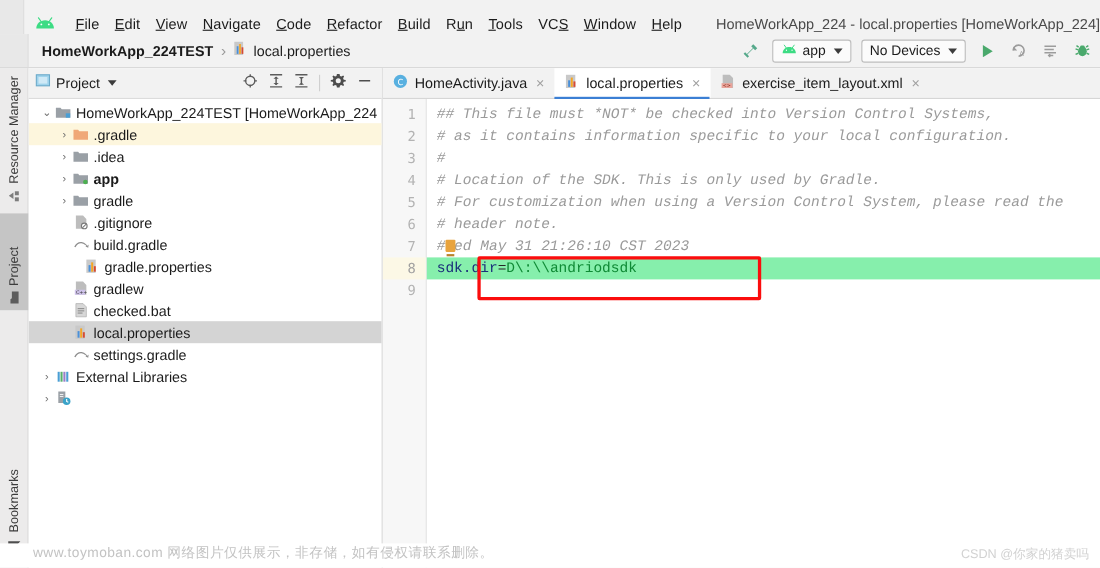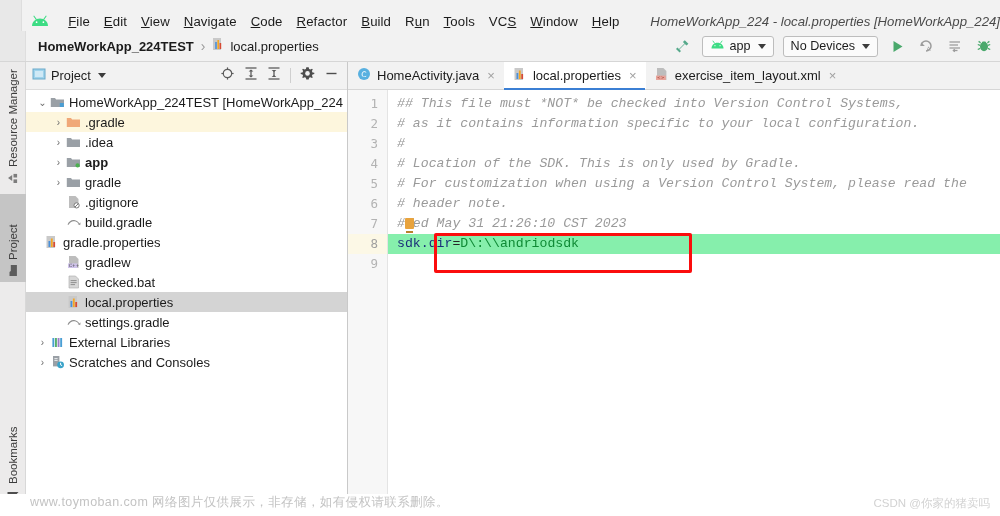--- a/index.html
+++ b/index.html
@@ -27,21 +27,21 @@
   .andro-logo {
     width: 26px; height: 20px; margin-left: 8px; margin-right: 10px;
     display: flex; align-items: center; justify-content: center;
   }
   .menu-item {
     font-size: 13.2px; color: #1c1c1c; padding: 2px 7px;
     letter-spacing: 0.1px; white-space: nowrap; cursor: default;
   }
   .menu-item u { text-decoration: underline; text-underline-offset: 1px; }
   .win-title {
-    margin-left: 24px; font-size: 13.2px; color: #4a4a4a; white-space: nowrap; font-style: italic;
+    margin-left: 24px; font-size: 13.2px; color: #4a4a4a; white-space: nowrap;
   }
 
   
   .toolbar {
     position: absolute; left: 0; top: 31px; width: 1000px; height: 31px;
     background: #f2f2f2; display: flex; align-items: center;
     border-bottom: 1px solid #d6d6d6;
   }
   .tb-left-pad { width: 26px; height: 100%; background: #e8e8e8; border-right: 1px solid #dedede;}
   .crumb-wrap { display: flex; align-items: center; margin-left: 12px; }
@@ -431,21 +431,21 @@
 
       <div class="node" style="padding-left:39px;">
         <span class="nicon">
           <svg width="16" height="12" viewBox="0 0 16 12">
             <path d="M1.5 8.4 C3 5 6 3.4 9 4.2 C11 4.7 12.4 6 13.6 7.4 L14.6 6.2 L14.2 9.2 L11.6 8 L12.6 7.6 C11.4 6.4 10.2 5.6 8.6 5.3 C6.2 4.8 4 6 2.7 8.8 Z" fill="#8e8e8e"></path>
           </svg>
         </span>
         <span class="nlabel">build.gradle</span>
       </div>
 
-      <div class="node" style="padding-left:17px;">
+      <div class="node" style="padding-left:49px;">
         <span class="nicon">
           <svg width="14" height="14" viewBox="0 0 14 14">
             <rect x="1.5" y="1" width="8.5" height="12" fill="#c9c9c9"></rect>
             <rect x="3.5" y="6" width="1.8" height="6" fill="#4a90d9"></rect>
             <rect x="5.9" y="3.5" width="1.8" height="8.5" fill="#f5a623"></rect>
             <rect x="8.3" y="7" width="1.8" height="5" fill="#d64a33"></rect>
           </svg>
         </span>
         <span class="nlabel">gradle.properties</span>
       </div>
@@ -510,21 +510,20 @@
       <div class="node" style="padding-left:10px;">
         <span class="arrow">›</span>
         <span class="nicon">
           <svg width="14" height="14" viewBox="0 0 14 14">
             <path d="M2 1 L8.4 1 L8.4 11.4 L2 11.4 Z" fill="#9aa0a6"></path>
             <path d="M3.4 3.6 L6.6 3.6 M3.4 5.4 L6.6 5.4" stroke="#ffffff" stroke-width="0.8"></path>
             <circle cx="9.6" cy="9.8" r="3.4" fill="#3aa3c9"></circle>
             <path d="M9.6 7.8 L9.6 9.9 L11.1 10.6" stroke="#ffffff" stroke-width="1" fill="none"></path>
           </svg>
         </span>
-        <span class="nlabel">Scratches and Consoles</span>
       </div>
 
     </div>
   </div>
 
   <div class="editor">
 
     <div class="tabrow">
       <div class="etab">
         <span>

